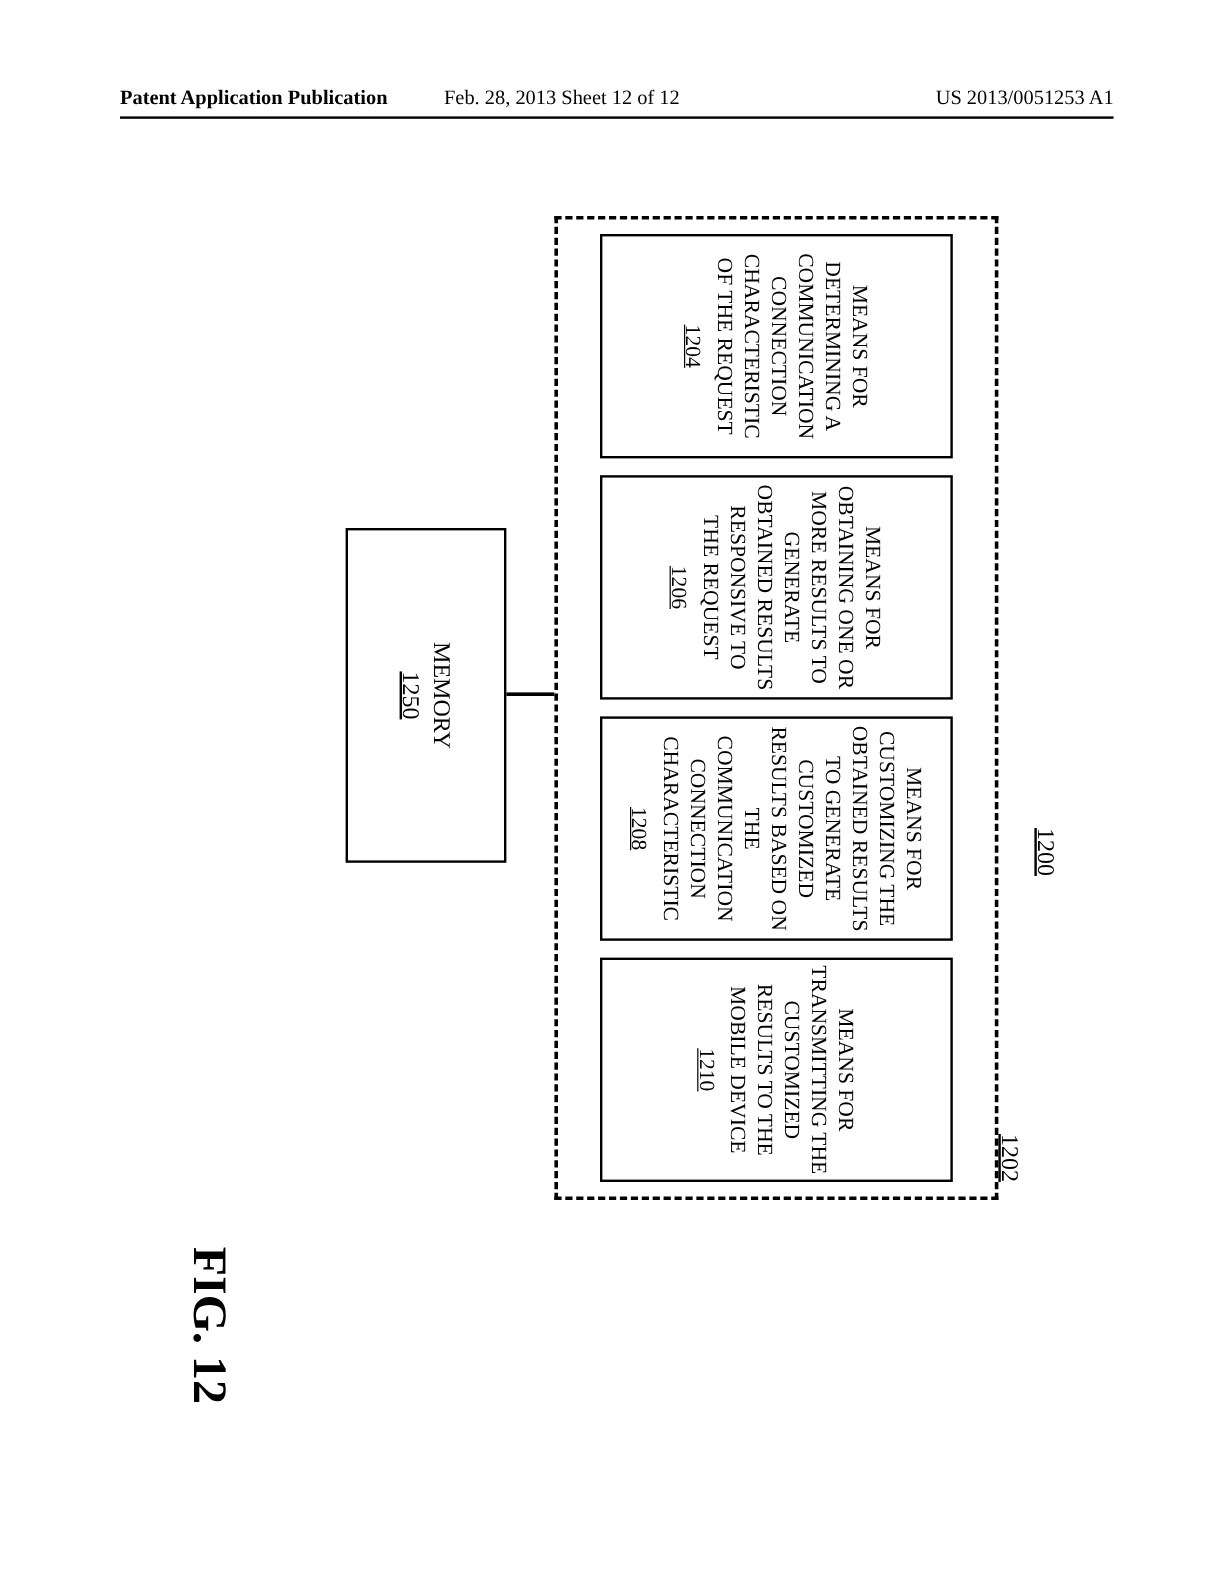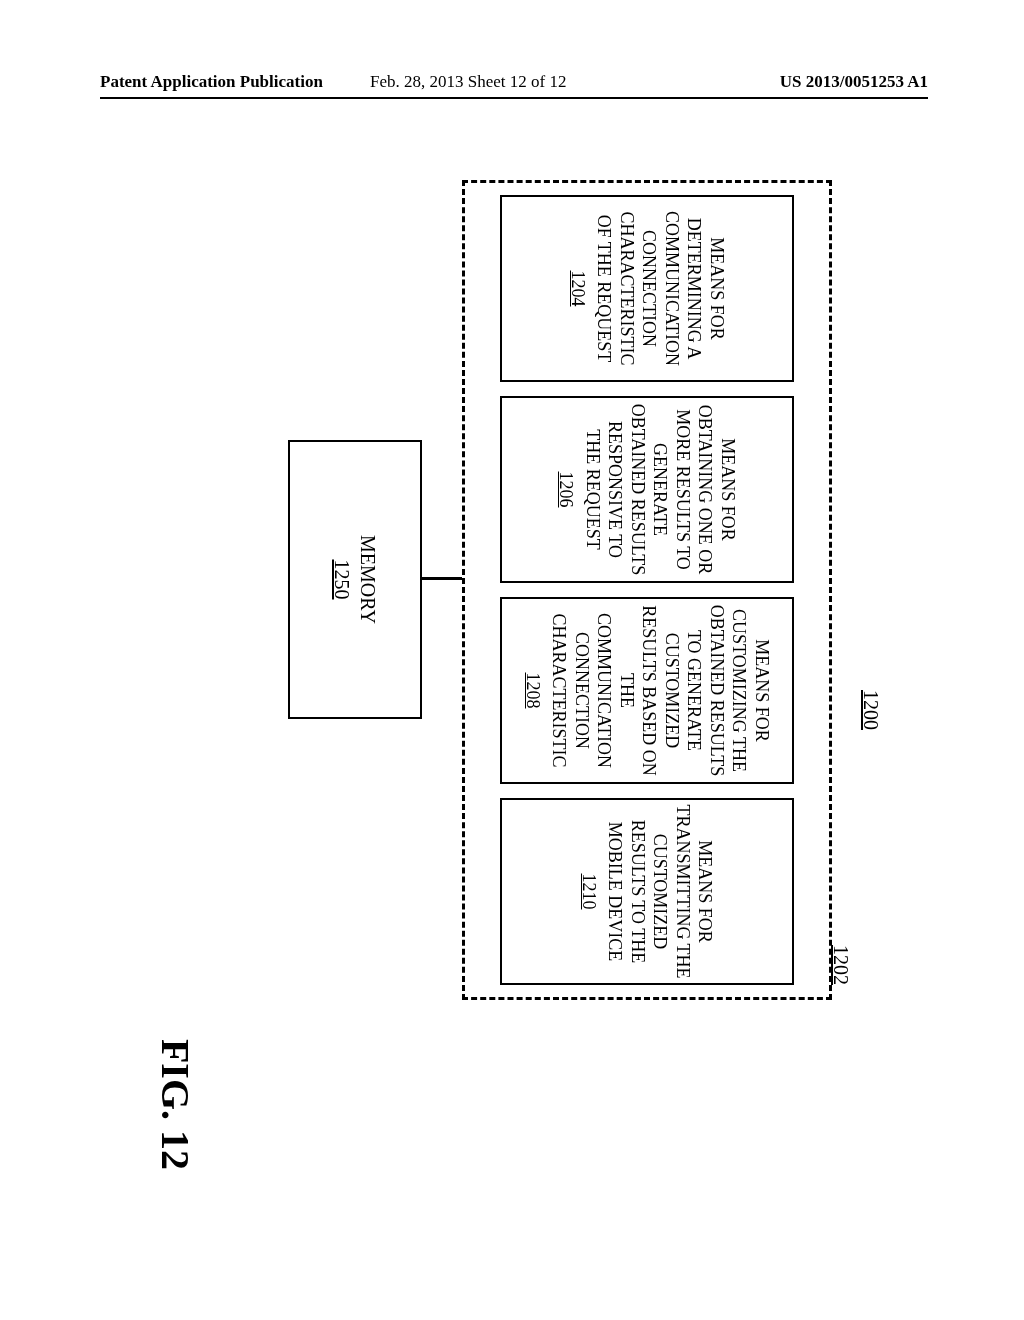--- a/index.html
+++ b/index.html
@@ -40,21 +40,21 @@
   .hdr-center {
     position: absolute;
     top: 0;
     left: 370px;
     font-size: 17px;
   }
   .hdr-right {
     position: absolute;
     top: 0;
     right: 96px;
-    font-weight: bold;
+    font-weight: normal;
     font-size: 17px;
     margin-left: 47px;
   }
 
   
   
   .fig-wrap {
     position: absolute;
     
     left: 112px;

